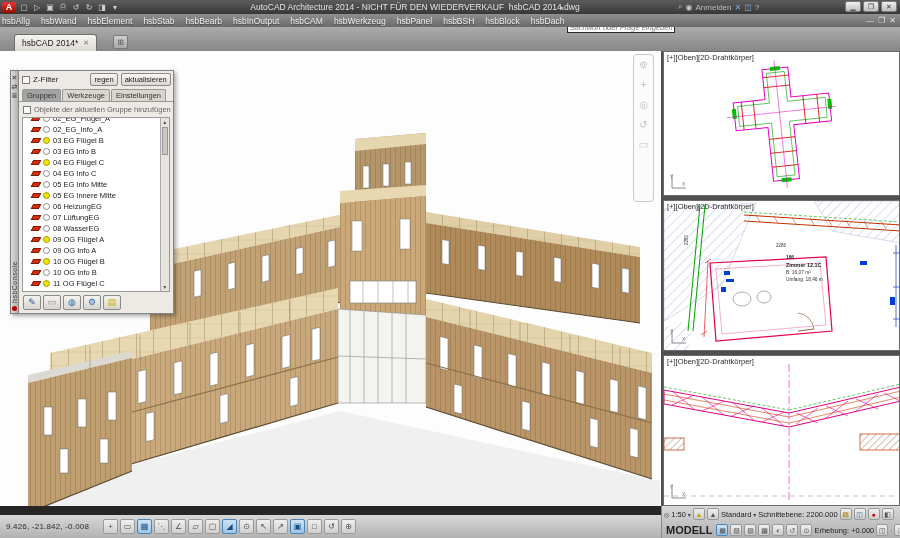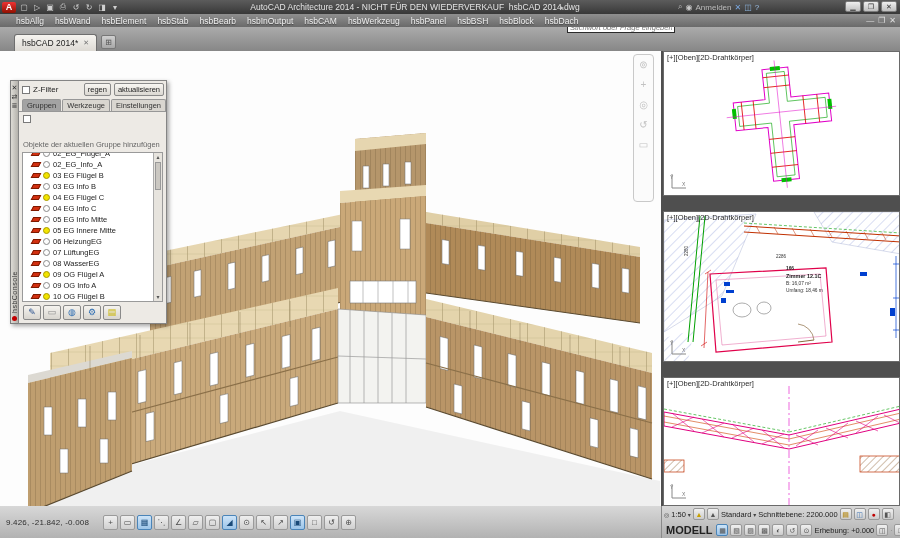--- a/index.html
+++ b/index.html
@@ -14,75 +14,75 @@
   .qat span { font-size:8px; color:#cfcfcf; width:10px; text-align:center; }
   .title-text { position:absolute; left:250px; width:330px; text-align:center; font-size:8.5px; color:#e4e4e4; white-space:nowrap; }
   .infocenter { position:absolute; left:560px; display:flex; align-items:center; gap:3px; }
   .search-box { width:108px; height:11px; background:#fff; border:1px solid #2a2a2a; font-size:7.5px; font-style:italic; color:#888; padding:0 2px; font-family:"Liberation Sans",sans-serif;margin-top:41px; }
   .ic-icn { font-size:8px; color:#c8c8c8; }
   .signin { font-size:8px; color:#bdbdbd; }
   .winbtns { position:absolute; right:3px; top:1px; display:flex; gap:2px; }
   .winbtn { width:16px; height:11px; background:linear-gradient(#efefef,#bfbfbf); border:1px solid #7c7c7c; border-radius:2px; font-size:7px; line-height:10px; text-align:center; color:#333; }
 
   
-  .menubar { height:13px; background:linear-gradient(#8f8f8f,#6a6a6a); display:flex; align-items:center; padding-left:16px; gap:11px; }
+  .menubar { height:13px; background:linear-gradient(#8f8f8f,#6a6a6a); display:flex; align-items:center; padding-left:2px; gap:11px; }
   .menubar .mitem { font-size:8.5px; color:#f2f2f2; text-shadow:0 1px 1px #00000070; white-space:nowrap; }
   .mwin { position:absolute; right:4px; display:flex; gap:4px; }
   .mwin span { font-size:8px; color:#e0e0e0; }
 
   
-  .tabbar { height:24px; background:linear-gradient(#ababab,#878787); display:flex; align-items:flex-end; padding-left:14px; gap:4px; }
+  .tabbar { height:24px; background:linear-gradient(#ababab,#878787); display:flex; align-items:flex-end; padding-left:14px; gap:16px; }
   .filetab { height:17px; background:linear-gradient(#f6f4f0,#dddad4); border:1px solid #6e6e6e; border-bottom:none; border-radius:3px 3px 0 0; display:flex; align-items:center; gap:5px; padding:0 7px; font-size:8.5px; color:#1d1d1d; }
   .filetab .tx { font-size:7px; color:#777; }
   .newtab { width:15px; height:14px; margin-bottom:2px; background:linear-gradient(#cfcfcf,#a8a8a8); border:1px solid #777; border-radius:2px; font-size:8px; color:#555; text-align:center; line-height:13px; }
 
   
   .content { position:relative; height:455px; background:#4f4f4f; display:flex; }
   .main-vp { position:relative; width:661px; height:455px; background:#fdfdfd; overflow:hidden; }
-  .right-col { width:239px; display:flex; flex-direction:column; gap:15px; padding-left:2px; }
+  .right-col { width:239px; display:flex; flex-direction:column; gap:4px; padding-left:2px; }
   .vp { position:relative; background:#ffffff; border:1px solid #6a6a6a; overflow:hidden; }
   .vp-label { position:absolute; top:1px; left:3px; font-size:7.5px; color:#2b2b2b; z-index:3; }
   .ucs { position:absolute; left:5px; bottom:4px; width:20px; height:20px; z-index:3; }
 
   
   .navbar { position:absolute; right:7px; top:3px; width:21px; height:148px; background:rgba(250,250,250,.72); border:1px solid #c9c9c9; border-radius:4px; display:flex; flex-direction:column; align-items:center; padding-top:4px; gap:9px; z-index:4; }
   .navbar span { color:#c2c2c2; font-size:10px; }
 
   
-  .palette { position:absolute; left:10px; top:29px; width:128px; height:244px; display:flex; z-index:6; filter:drop-shadow(2px 2px 2px rgba(0,0,0,.35)); }
+  .palette { position:absolute; left:10px; top:19px; width:128px; height:244px; display:flex; z-index:6; filter:drop-shadow(2px 2px 2px rgba(0,0,0,.35)); }
   .pal-strip { width:13px; background:linear-gradient(90deg,#dddbd5,#b4b2ac); border:1px solid #7e7e7e; border-right:none; display:flex; flex-direction:column; align-items:center; padding:2px 0; font-size:7px; color:#444; }
   .pal-strip .s-icn { font-size:7px; color:#333; line-height:9px; }
   .pal-title-vert { margin-top:auto; writing-mode:vertical-rl; transform:rotate(180deg); font-size:7px; color:#3a3a3a; letter-spacing:.5px; }
   .pal-reddot { width:5px; height:5px; border-radius:50%; background:#c00000; margin-top:3px; }
   .pal-main { flex:1; background:#edeae5; border:1px solid #858585; display:flex; flex-direction:column; font-size:8px; }
   .pal-head { display:flex; align-items:center; gap:3px; padding:2px 2px 1px 3px; }
   .chk { width:8px; height:8px; background:#fff; border:1px solid #7a7a7a; }
   .pal-head .lbl { flex:1; font-size:8px; color:#222; }
   .pbtn { background:linear-gradient(#f8f6f2,#dbd8d2); border:1px solid #8a8a8a; border-radius:2px; font-size:7.5px; color:#222; padding:1px 3px; white-space:nowrap; }
   .pal-tabs { display:flex; padding:2px 0 0 3px; border-bottom:1px solid #979797; gap:1px; }
   .ptab { border:1px solid #979797; border-bottom:none; border-radius:2px 2px 0 0; background:#d9d6d0; padding:1px 4px; font-size:7.5px; color:#333; }
   .ptab.active { background:#a3a3a3; }
-  .pal-check { display:flex; gap:17px; padding:3px 2px 2px 4px; color:#666; white-space:nowrap; overflow:hidden;flex-direction:column; }
+  .pal-check { display:flex; align-items:center; gap:3px; padding:3px 2px 2px 4px; color:#666; white-space:nowrap; overflow:hidden; }
   .pal-check .t { overflow:hidden; text-overflow:clip; font-size:7.5px; }
   .pal-listwrap { flex:1; margin:1px 3px; background:#fff; border:1px solid #9a9a9a; display:flex; overflow:hidden; }
   .pal-list { flex:1; margin-top:-5px; overflow:hidden; }
   .prow { height:11px; display:flex; align-items:center; gap:3px; padding-left:9px; font-size:7.5px; color:#1c1c1c; white-space:nowrap; }
   .layer-icn { width:8px; height:5px; background:#d23010; border:1px solid #7e1a00; transform:skewX(-28deg); flex:0 0 auto; }
   .bulb { width:7px; height:7px; border-radius:50%; flex:0 0 auto; }
   .bulb.white { background:#fdfdfd; border:1px solid #8a8a8a; }
   .bulb.yellow { background:#f2e400; border:1px solid #a89a00; }
   .pal-scroll { width:9px; background:#e7e4de; border-left:1px solid #ababab; display:flex; flex-direction:column; font-size:6px; color:#555; text-align:center; }
   .pal-scroll .thumb { height:28px; background:#cbc8c2; border:1px solid #999; margin:1px; }
   .pal-scroll .arr { line-height:8px; }
   .pal-foot { display:flex; gap:2px; padding:2px 4px 3px 4px; }
   .fbtn { width:18px; height:15px; background:linear-gradient(#f5f3ef,#d8d5cf); border:1px solid #8a8a8a; border-radius:2px; font-size:9px; line-height:13px; text-align:center; }
 
   
   .bottom { height:32px; display:flex; }
-  .bot-left { width:661px; display:flex; flex-direction:row;justify-content:flex-end; }
+  .bot-left { width:661px; display:flex; flex-direction:column;justify-content:flex-end; }
   .darkstrip { height:9px; background:#262626; }
   .statusrow { flex:1; background:linear-gradient(#d8d8d8,#b2b2b2); display:flex; align-items:center; padding-left:6px; gap:1px; }
   .coords { font-size:8px; color:#2e2e2e; width:96px; letter-spacing:.2px; }
   .tgl { width:15px; height:15px; background:linear-gradient(#efefef,#cfcfcf); border:1px solid #9a9a9a; border-radius:2px; font-size:8px; color:#4c4c4c; text-align:center; line-height:13px; margin-right:1px; }
   .tgl.on { background:linear-gradient(#cde4f8,#9cc4e8); border-color:#4a84b8; color:#1a4a78; }
   .bot-right { width:239px; display:flex; flex-direction:column; background:linear-gradient(#d8d8d8,#b0b0b0); border-left:1px solid #8a8a8a; }
   .brow { height:16px; display:flex; align-items:center; font-size:7.5px; color:#222; padding:0 2px; gap:2px; white-space:nowrap; }
   .brow .mini { width:12px; height:12px; background:linear-gradient(#f0f0f0,#cccccc); border:1px solid #999; border-radius:2px; font-size:7px; text-align:center; line-height:11px; color:#555; flex:0 0 auto; }
   .brow .mini.on { background:linear-gradient(#cde4f8,#9cc4e8); border-color:#4a84b8; }
   .brow .drop { font-size:6px; color:#444; }

